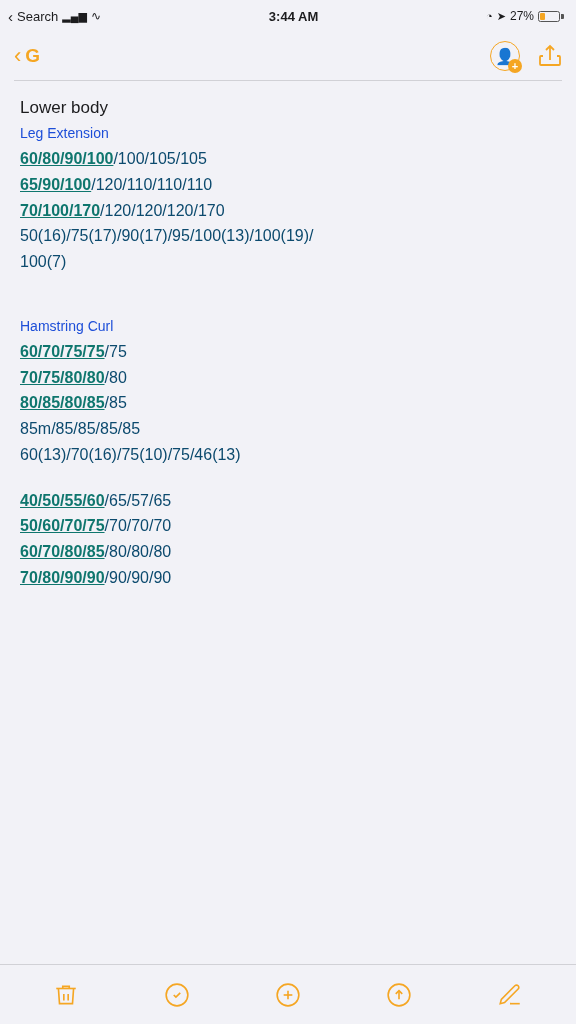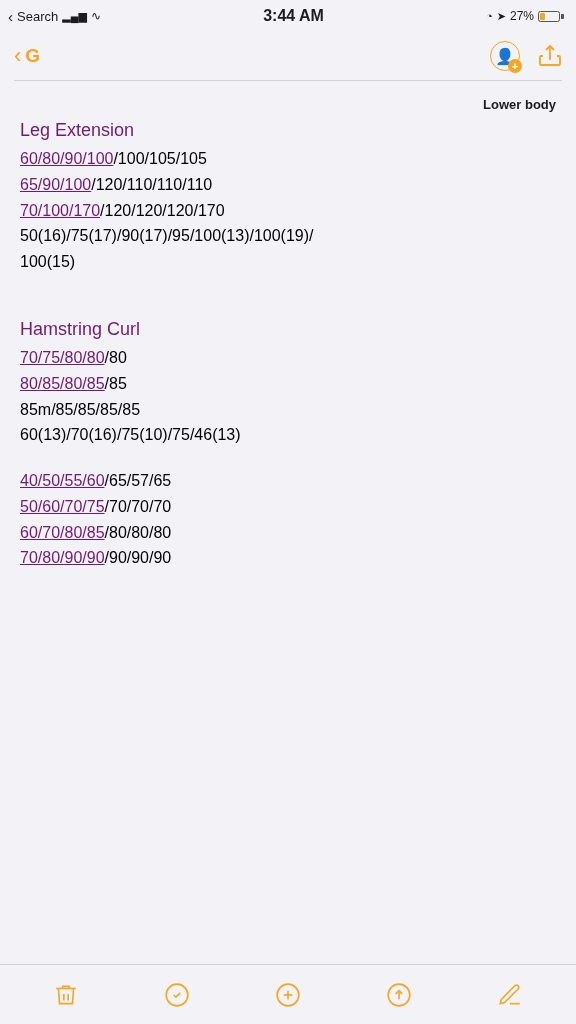--- a/index.html
+++ b/index.html
@@ -27,21 +27,21 @@
       align-items: center;
       gap: 4px;
       font-size: 13px;
       color: #1c1c1e;
       font-weight: 500;
     }
     .status-left .chevron {
       font-size: 15px;
     }
     .status-center {
-      font-size: 16px;
+      font-size: 13px;
       font-weight: 600;
     }
     .status-right {
       display: flex;
       align-items: center;
       gap: 4px;
       font-size: 12px;
     }
     .battery-icon {
       display: inline-flex;
@@ -154,47 +154,47 @@
       margin: 0 14px;
     }
 
     
     .content {
       padding: 14px 20px;
       line-height: 1.55;
     }
 
     .section-title {
-      font-size: 13px;
-      font-weight: 700;
+      font-size: 17px;
+      font-weight: 400;
       color: #1c1c1e;
       margin-bottom: 2px;
-      text-align: right;
     }
 
     .exercise-title {
-      font-size: 18px;
+      font-size: 14px;
       font-weight: 400;
-      color: #701a75;
+      color: #1d4ed8;
       margin-bottom: 2px;
     }
 
     .entry-line {
       font-size: 16px;
       color: #1c1c1e;
       margin-bottom: 1px;
     }
 
     .linked {
-      color: #701a75;
+      color: #0f766e;
       text-decoration: underline;
+      font-weight: bold;
     }
 
     .plain {
-      color: #000000;
+      color: #0c4a6e;
     }
 
     .spacer {
       height: 20px;
     }
 
     
     .bottom-toolbar {
       position: fixed;
       bottom: 0;
@@ -289,30 +289,33 @@
     <div class="entry-line">
       <span class="linked">65/90/100</span><span class="plain">/120/110/110/110</span>
     </div>
     <div class="entry-line">
       <span class="linked">70/100/170</span><span class="plain">/120/120/120/170</span>
     </div>
     <div class="entry-line">
       <span class="plain">50(16)/75(17)/90(17)/95/100(13)/100(19)/</span>
     </div>
     <div class="entry-line">
-      <span class="plain">100(15)</span>
+      <span class="plain">100(7)</span>
     </div>
   </div>
 
   <div class="spacer"></div>
   <div class="spacer"></div>
 
   <div>
     <div class="exercise-title">Hamstring Curl</div>
 
+    <div class="entry-line">
+      <span class="linked">60/70/75/75</span><span class="plain">/75</span>
+    </div>
     <div class="entry-line">
       <span class="linked">70/75/80/80</span><span class="plain">/80</span>
     </div>
     <div class="entry-line">
       <span class="linked">80/85/80/85</span><span class="plain">/85</span>
     </div>
     <div class="entry-line">
       <span class="plain">85m/85/85/85/85</span>
     </div>
     <div class="entry-line">

